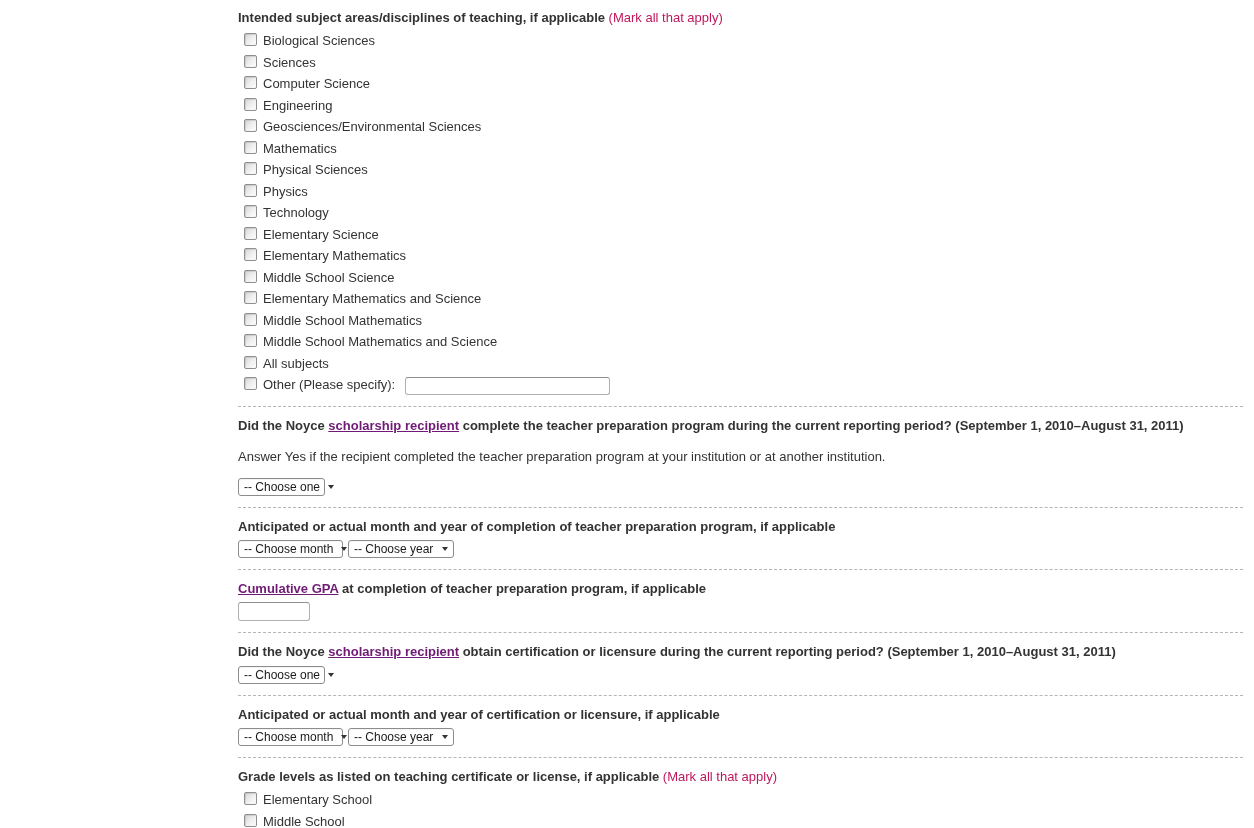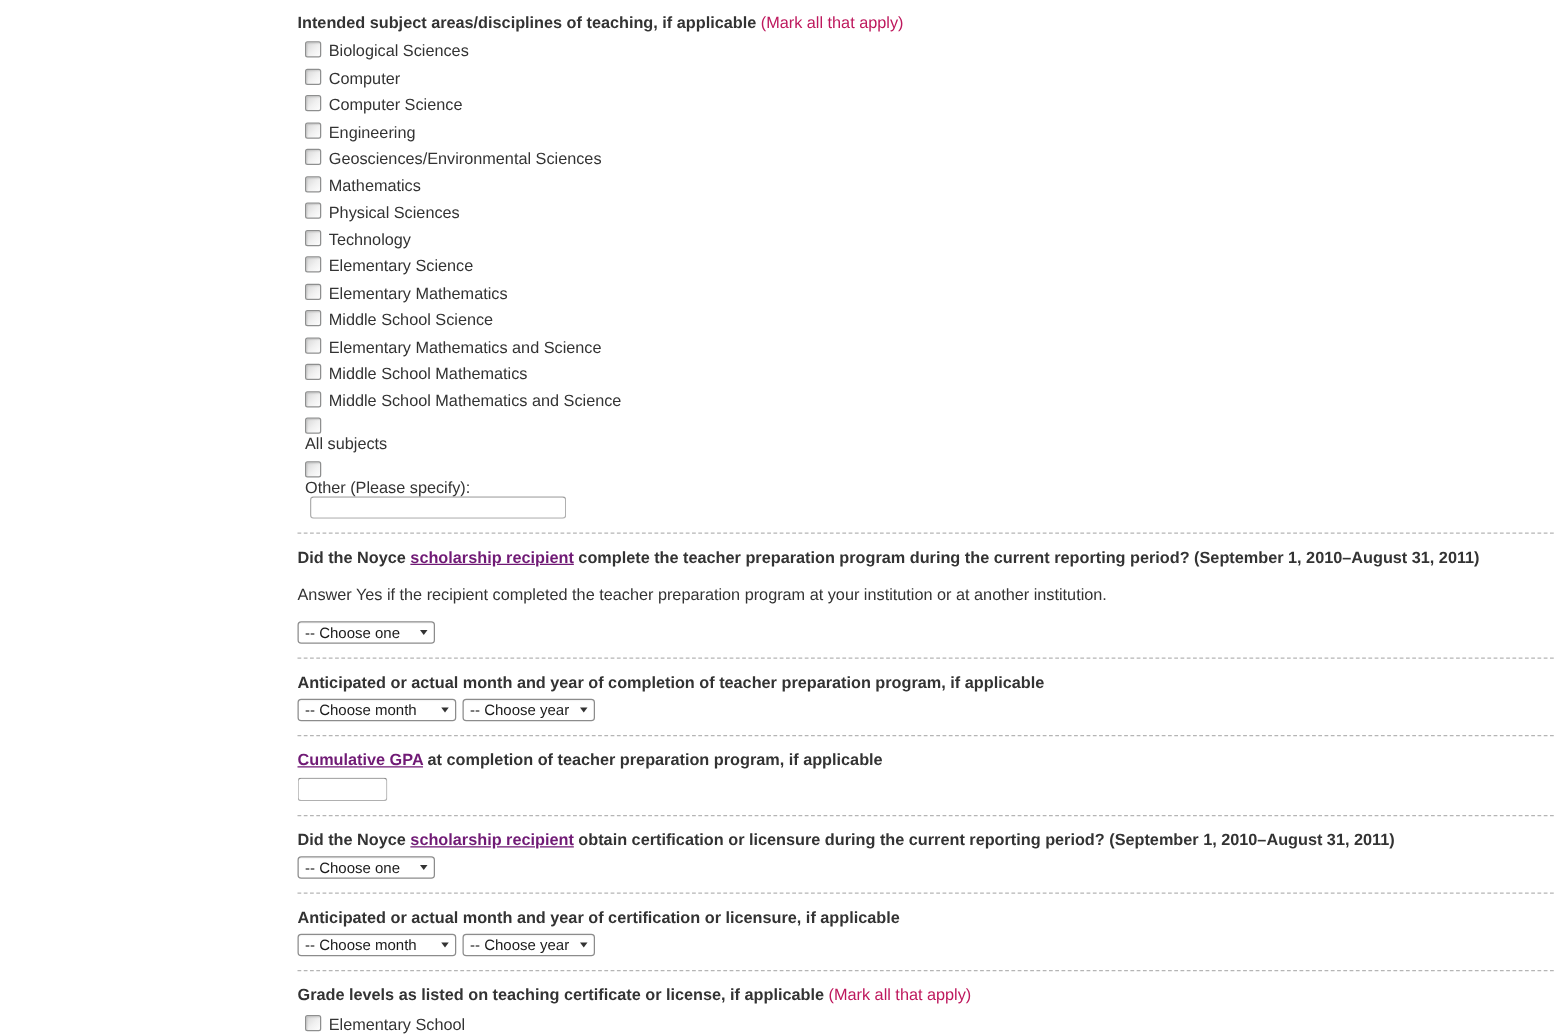--- a/index.html
+++ b/index.html
@@ -20,21 +20,21 @@
     color: #701a75;
     font-weight: bold;
     text-decoration: underline;
     cursor: pointer;
   }
   .helper { margin-top: 16px; line-height: 1.15; color: #333; }
 
   
   .chk-list { margin-top: 8px; }
   .chk-row { display: flex; align-items: flex-start; margin-bottom: 6.5px; }
-  .chk-row:last-child { margin-bottom: 0; flex-direction: column; }
+  .chk-row:last-child { margin-bottom: 0; }
   .checkbox {
     width: 13px; height: 13px; flex: 0 0 13px;
     border: 1px solid #8e8f8f; border-radius: 2px;
     background: linear-gradient(135deg, #d7d7d7 0%, #f0f0f0 55%, #fdfdfd 100%);
     box-shadow: inset 1px 1px 1px rgba(0,0,0,0.10);
     margin-left: 6px;
     cursor: pointer;
   }
   .chk-label { margin-left: 6px; white-space: nowrap; }
 
@@ -48,22 +48,22 @@
     cursor: default; margin-right: 5px;
     box-shadow: inset 0 1px 0 rgba(0,0,0,0.04);
   }
   .select .sel-text { white-space: nowrap; }
   .arrow {
     width: 0; height: 0; margin-left: 8px;
     border-left: 3.5px solid transparent;
     border-right: 3.5px solid transparent;
     border-top: 4px solid #333;
   }
-  .w-one { width: 110px; }
-  .w-month { width: 127px; }
+  .w-one { width: 87px; }
+  .w-month { width: 105px; }
   .w-year { width: 106px; }
 
   
   .text-input {
     border: 1px solid #b0b0b0; border-top-color: #8e8e8e;
     border-radius: 3px; background: #fff;
     height: 19px; font-family: inherit; font-size: 12px; color: #333;
     padding: 0 3px; outline: none;
   }
   .other-input { width: 205px; height: 18px; margin-left: 10px; }
@@ -80,21 +80,21 @@
     <div class="q-title"><span>Intended subject areas/disciplines of teaching, if applicable</span> <span class="hint">(Mark all that apply)</span></div>
     <div class="chk-list">
 
         <div class="chk-row">
           <span class="checkbox"></span>
           <span class="chk-label">Biological Sciences</span>
         </div>
 
         <div class="chk-row">
           <span class="checkbox"></span>
-          <span class="chk-label">Computer</span>
+          <span class="chk-label">Sciences</span>
         </div>
 
         <div class="chk-row">
           <span class="checkbox"></span>
           <span class="chk-label">Computer Science</span>
         </div>
 
         <div class="chk-row">
           <span class="checkbox"></span>
           <span class="chk-label">Engineering</span>
@@ -108,20 +108,24 @@
         <div class="chk-row">
           <span class="checkbox"></span>
           <span class="chk-label">Mathematics</span>
         </div>
 
         <div class="chk-row">
           <span class="checkbox"></span>
           <span class="chk-label">Physical Sciences</span>
         </div>
 
+        <div class="chk-row">
+          <span class="checkbox"></span>
+          <span class="chk-label">Physics</span>
+        </div>
 
         <div class="chk-row">
           <span class="checkbox"></span>
           <span class="chk-label">Technology</span>
         </div>
 
         <div class="chk-row">
           <span class="checkbox"></span>
           <span class="chk-label">Elementary Science</span>
         </div>

